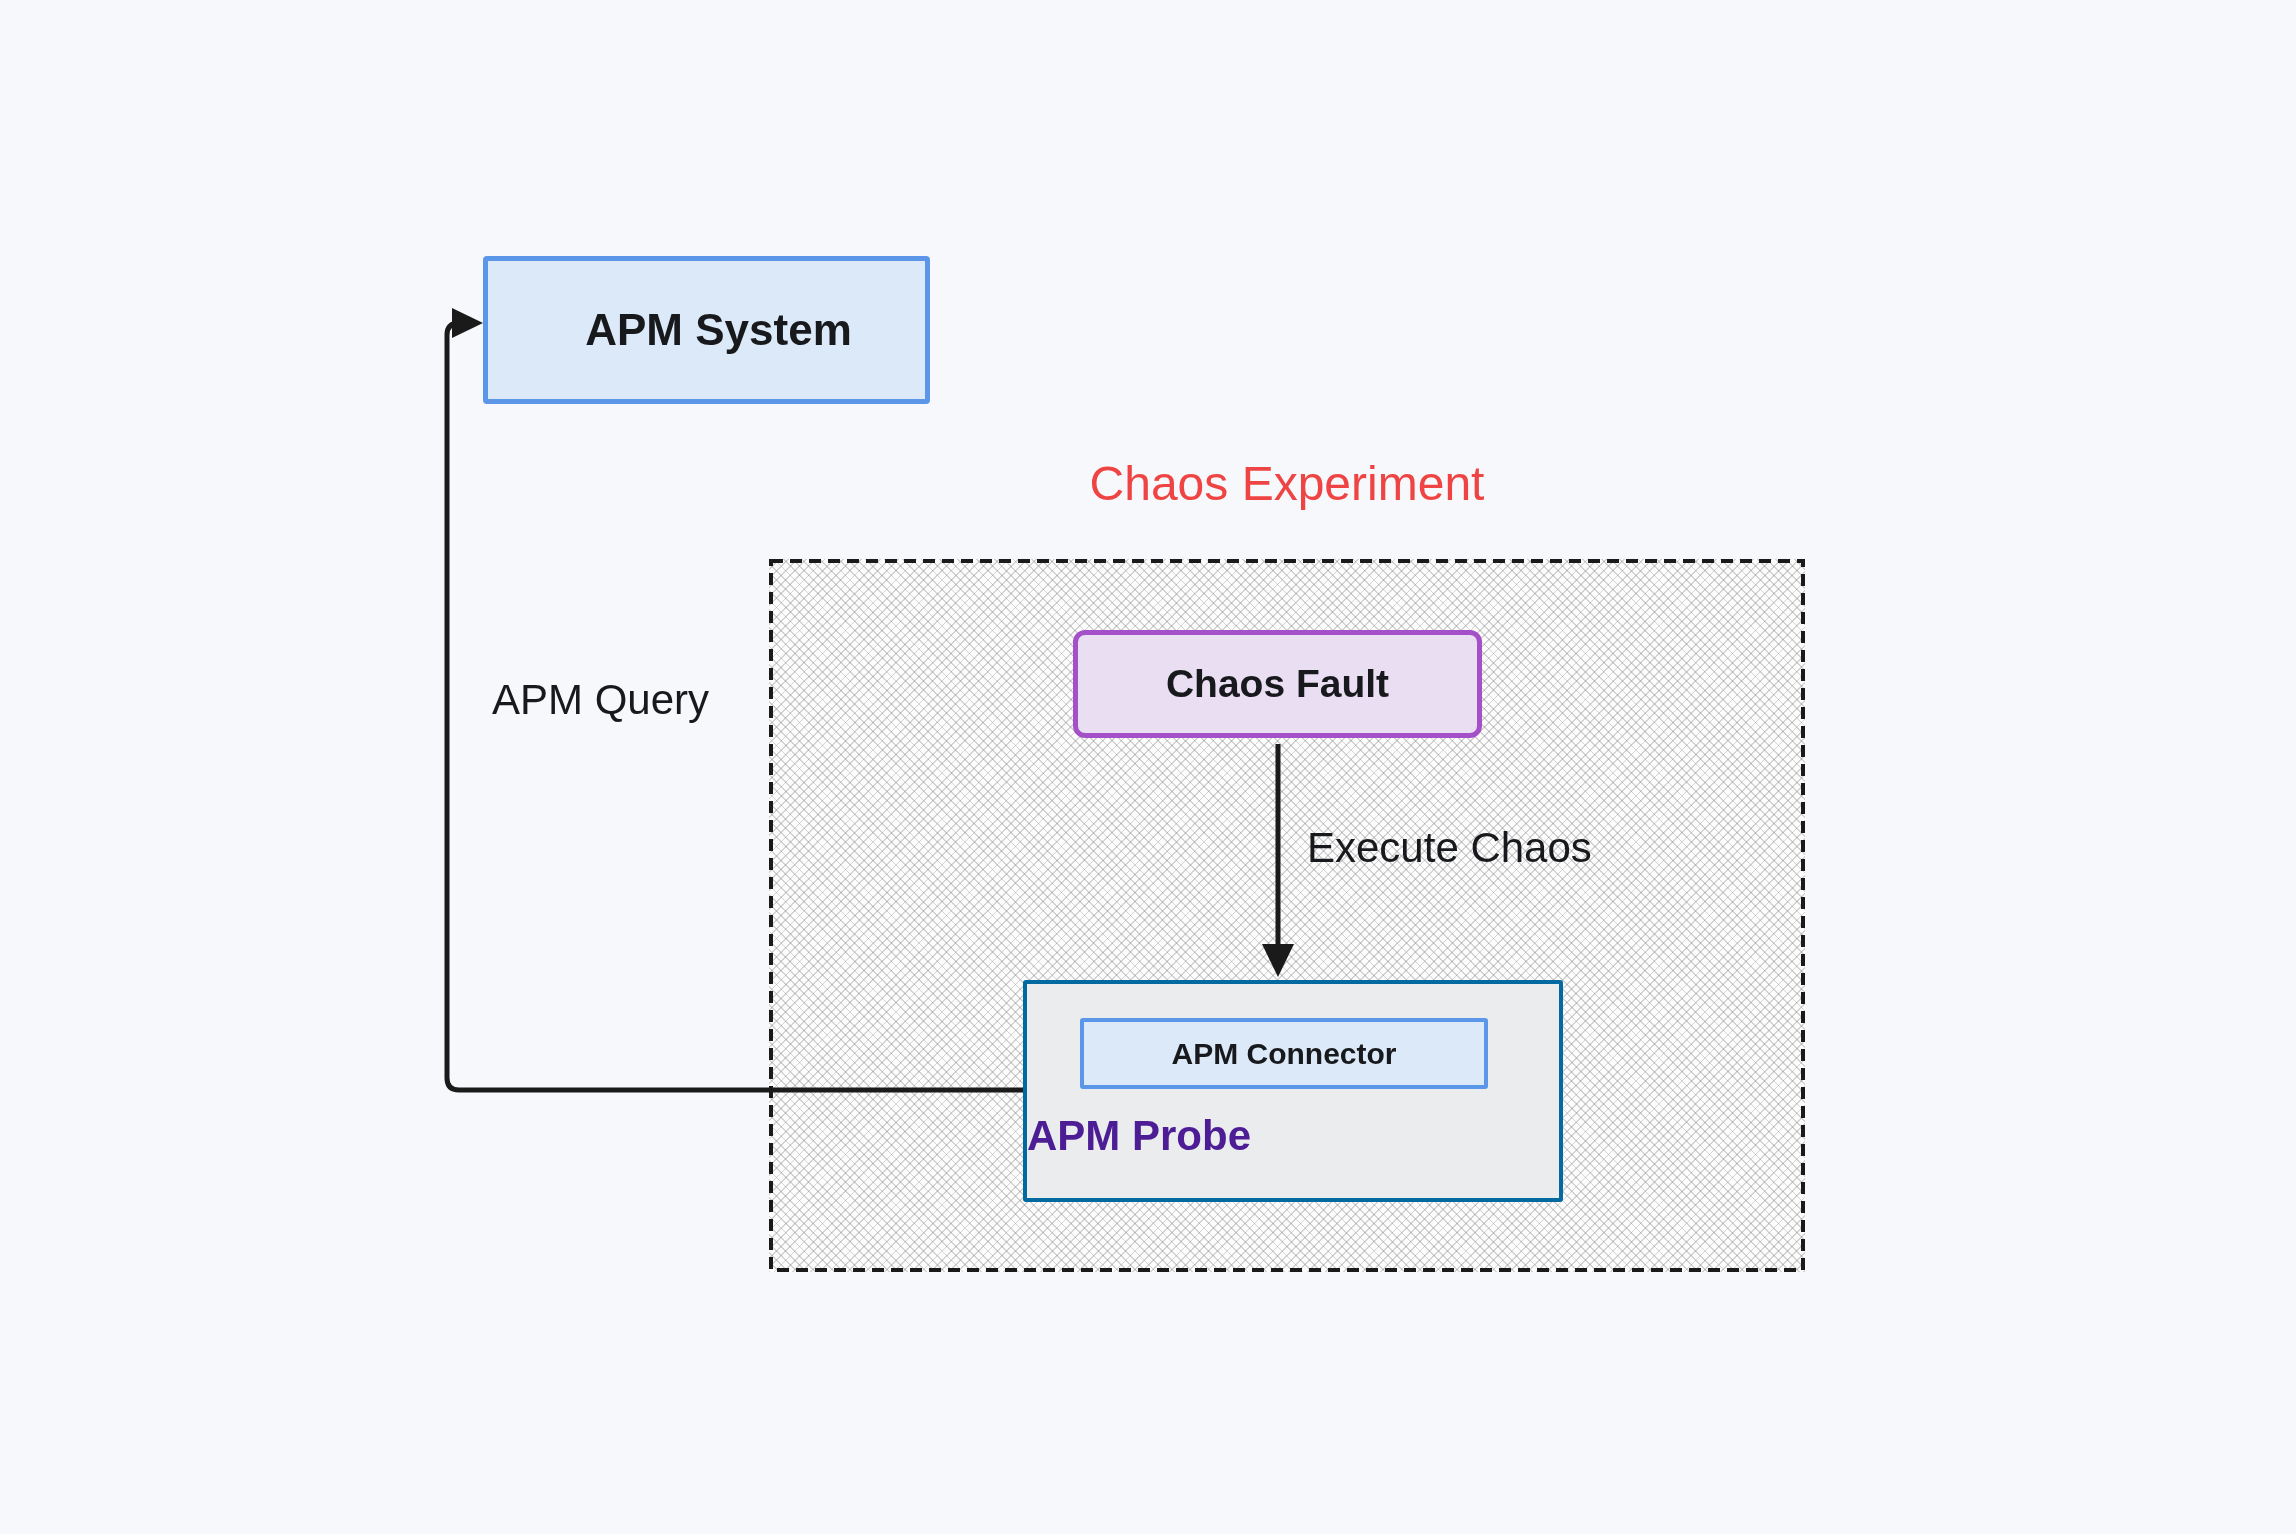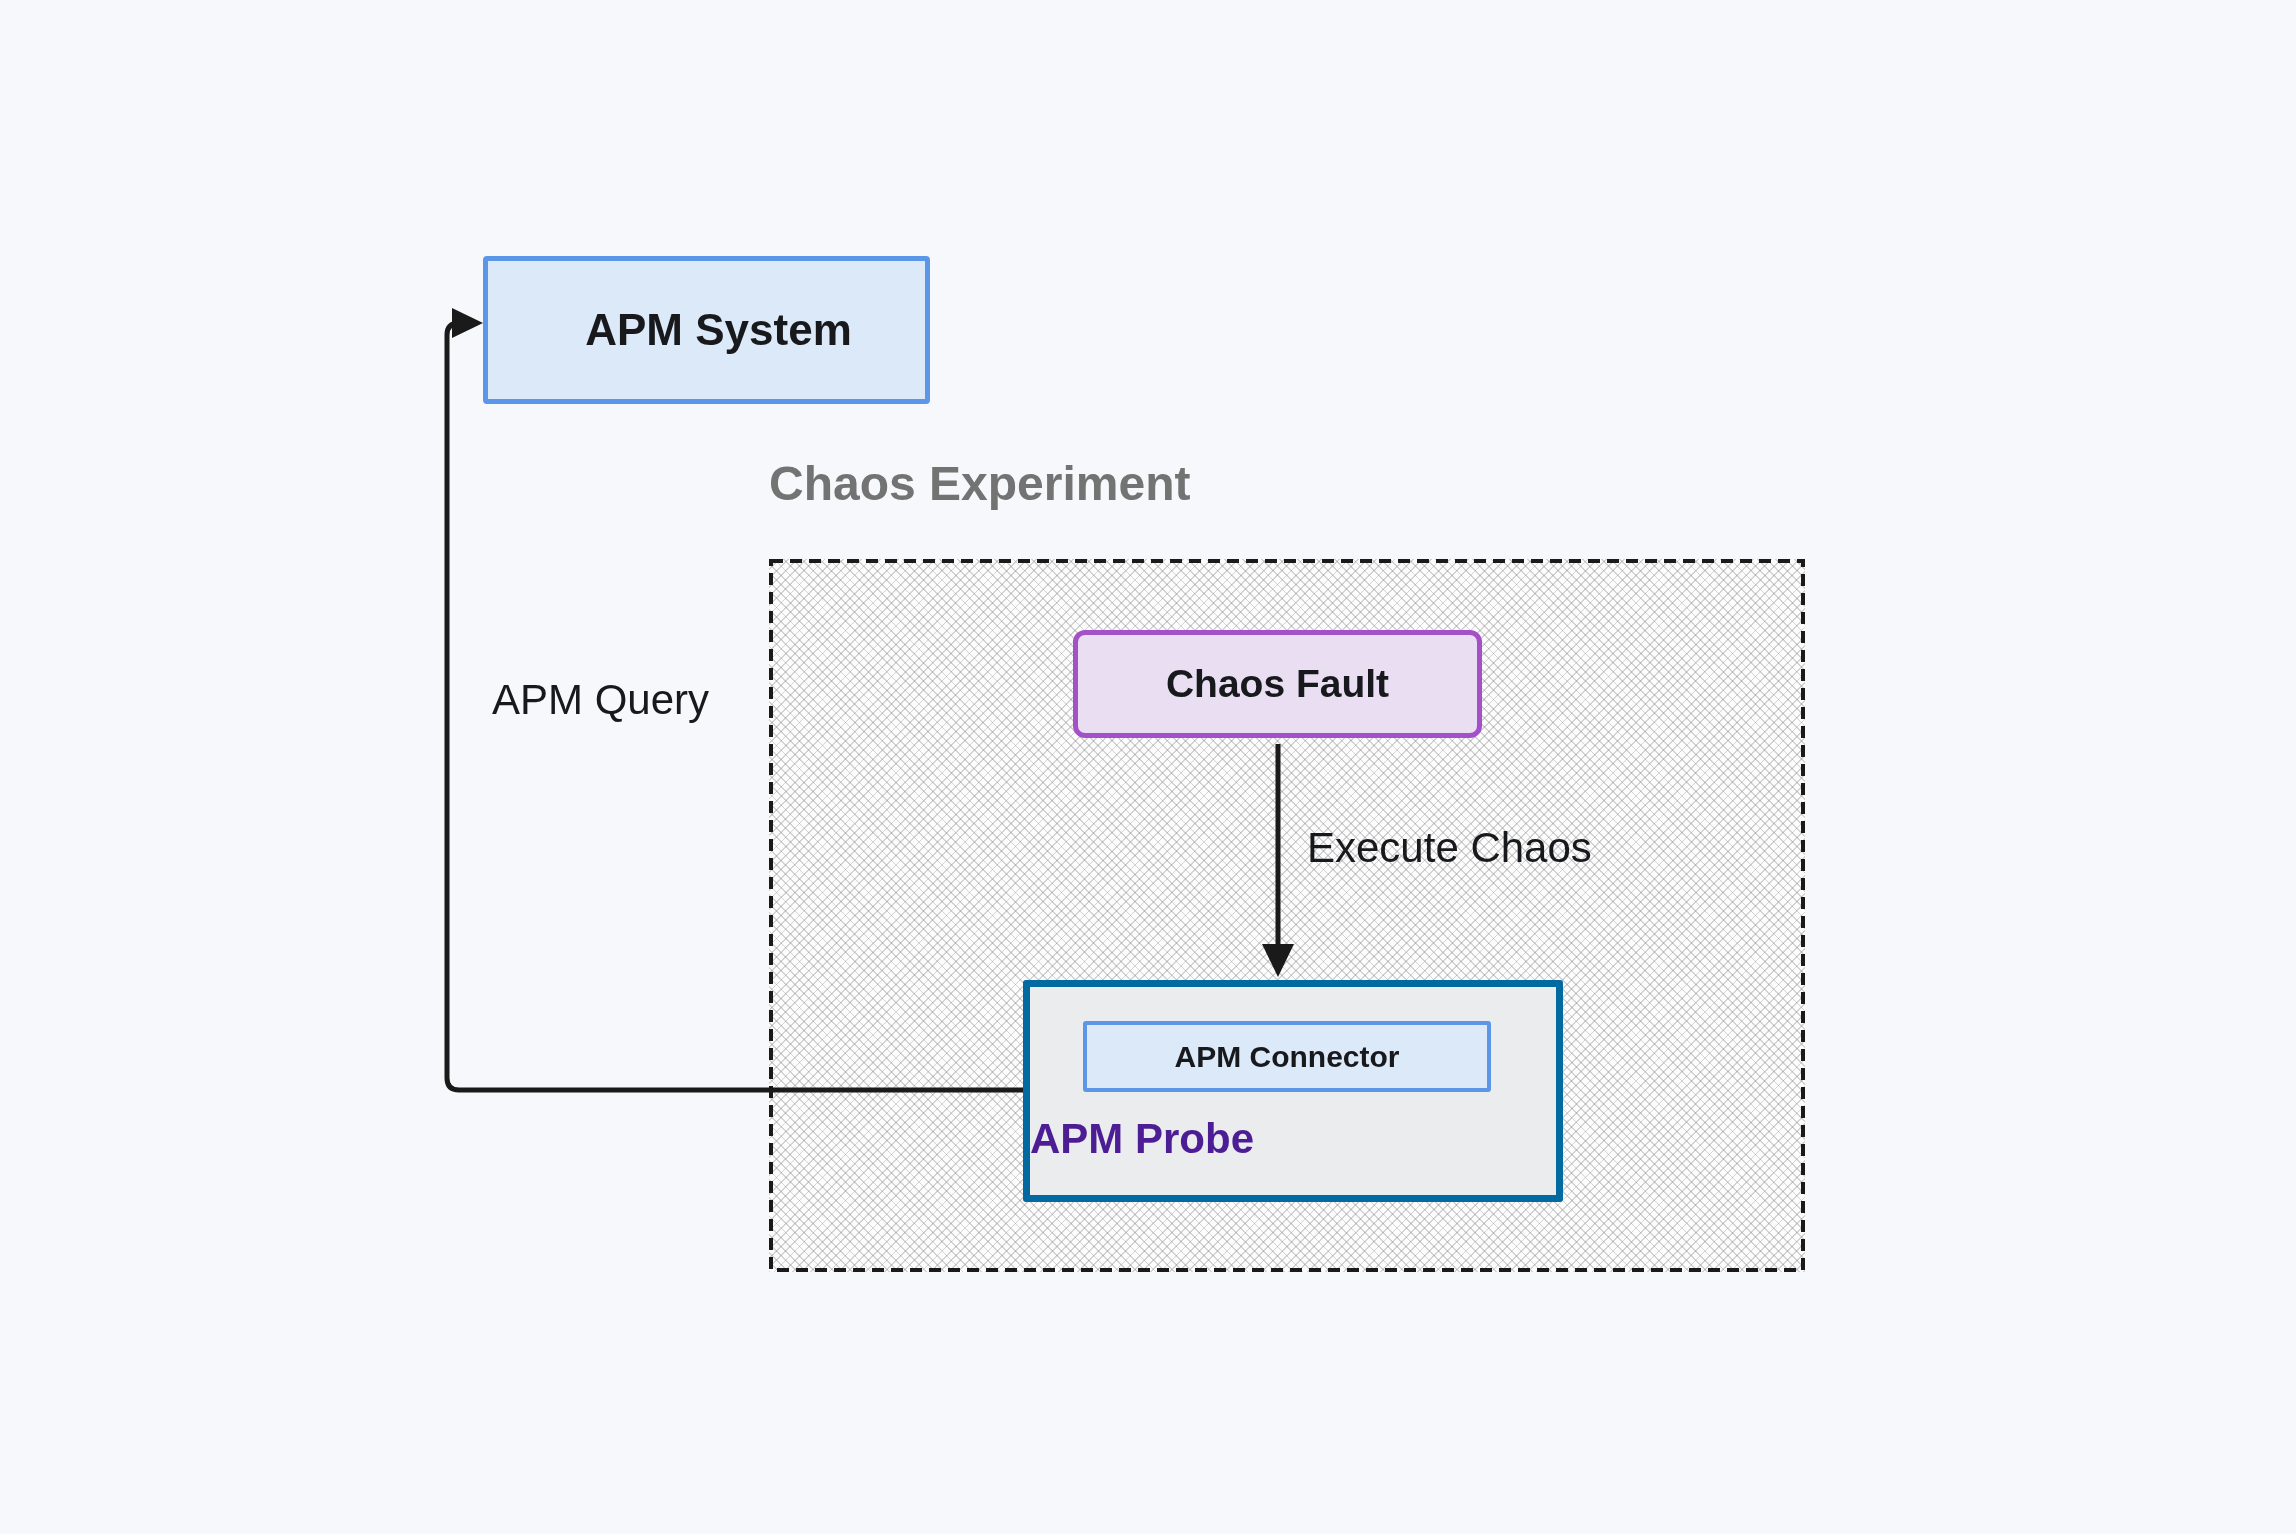--- a/index.html
+++ b/index.html
@@ -22,43 +22,44 @@
   .apm-system {
     left:483px; top:256px; width:447px; height:148px;
     background:#dce9f8;
     border:5px solid #5b96e8;
     border-radius:4px;
     font-size:44px; font-weight:600;padding-left:24px;
   }
   .group-title {
     position:absolute;
     left:769px; top:456px; width:1036px;
-    font-size:48px; font-weight:700;
-    color:#737373;
+    text-align:center;
+    font-size:48px; font-weight:400;
+    color:#ef4444;
   }
   .hatch-box {
     position:absolute;
     left:769px; top:559px; width:1036px; height:713px;
     box-sizing:border-box;
     background-color:#fcfcfc;
     background-image:
       repeating-linear-gradient(45deg,  rgba(125,125,125,0.32) 0 1.3px, transparent 1.3px 6.5px),
       repeating-linear-gradient(135deg, rgba(125,125,125,0.32) 0 1.3px, transparent 1.3px 6.5px);
   }
   .chaos-fault {
     left:1073px; top:630px; width:409px; height:108px;
     background:#e9def2;
     border:5px solid #a450c8;
     border-radius:12px;
     font-size:39px; font-weight:600;
   }
   .apm-probe {
     left:1023px; top:980px; width:540px; height:222px;
     background:#ebecee;
-    border:7px solid #0369a1;
+    border:4px solid #0369a1;
     border-radius:3px;
     display:block;
   }
   .apm-connector {
     position:absolute;
     left:53px; top:34px; width:408px; height:71px;
     box-sizing:border-box;
     background:#dce9f8;
     border:4px solid #5b96e8;
     border-radius:3px;

